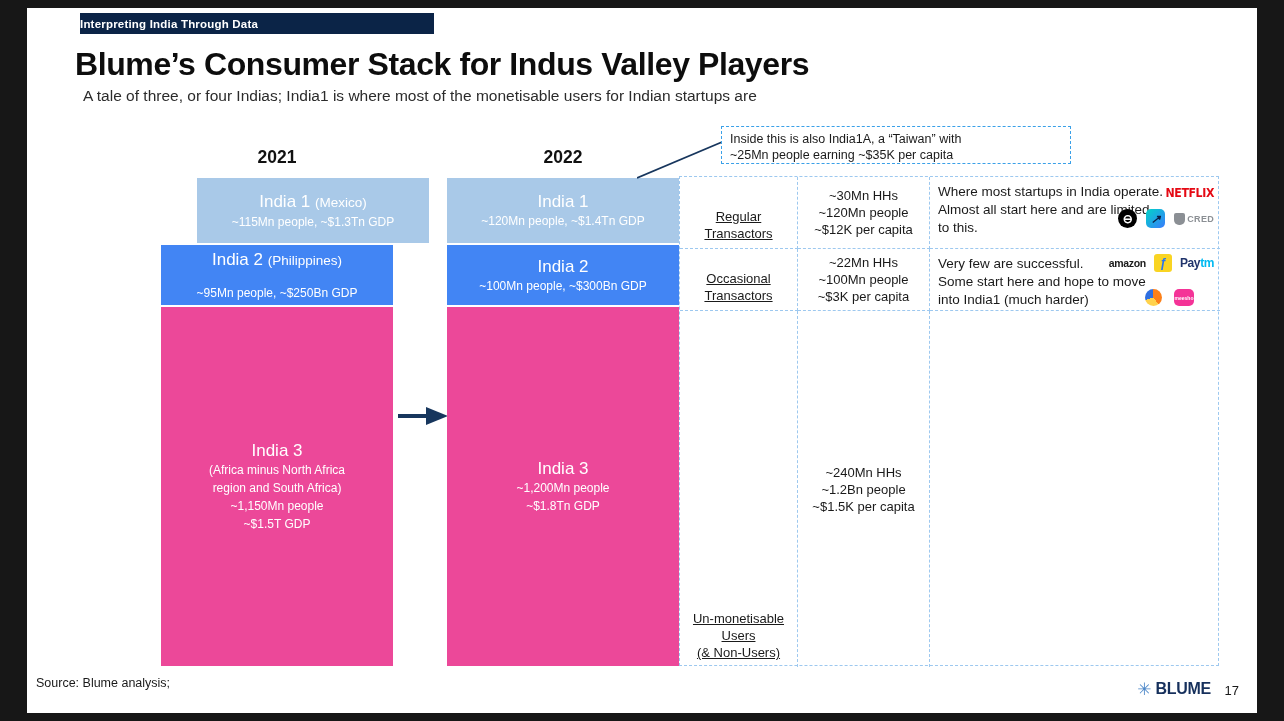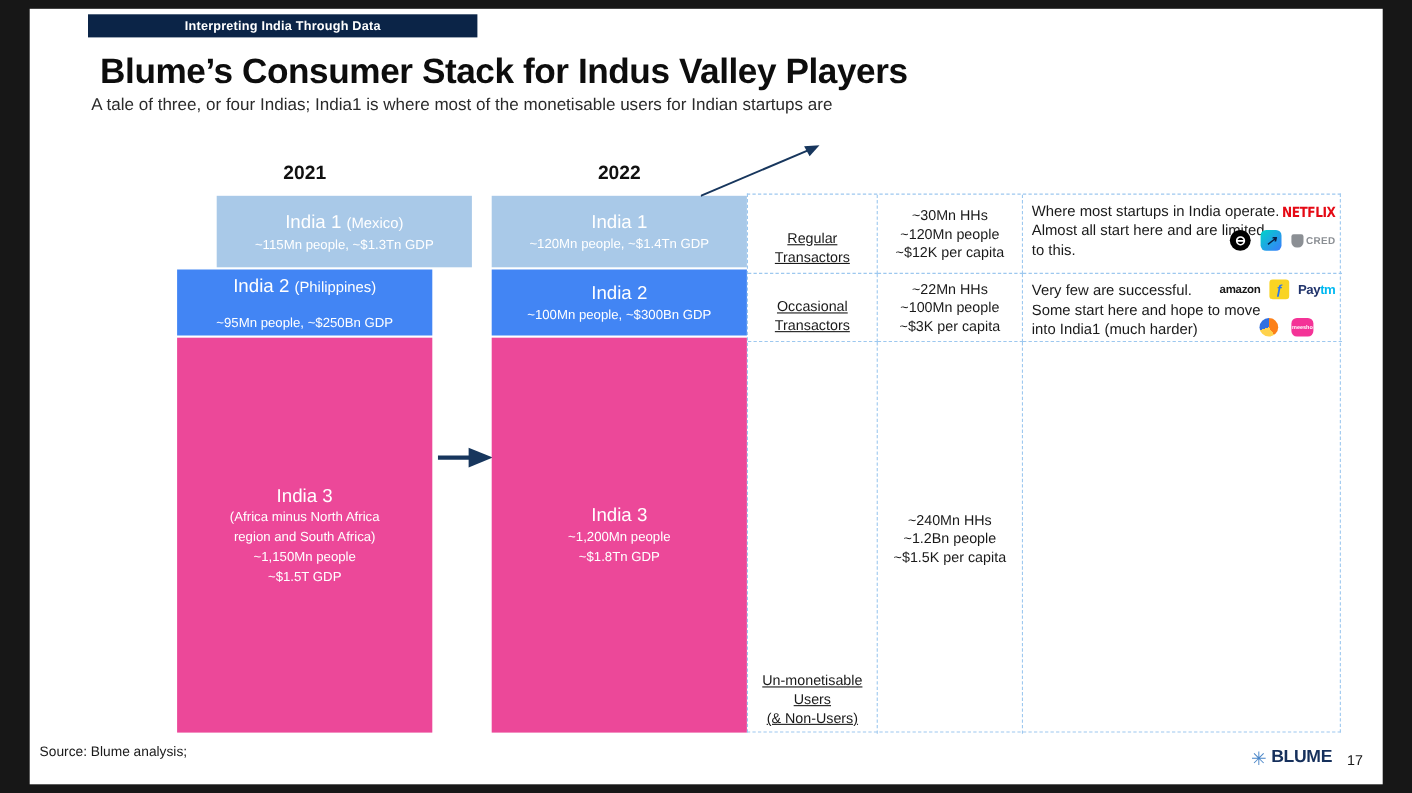--- a/index.html
+++ b/index.html
@@ -9,27 +9,27 @@
     overflow:hidden;
   }
   #slide{
     position:absolute;left:27px;top:8px;width:1230px;height:705px;
     background:#ffffff;
   }
   
   #banner{
     position:absolute;left:53px;top:5px;width:354px;height:21px;
     background:#0b2447;
-    display:flex;align-items:center;justify-content:center;
+    display:flex;align-items:center;
   }
   #banner span{
     color:#ffffff;font-size:11.5px;font-weight:bold;letter-spacing:.2px;
   }
   #title{
-    position:absolute;left:64px;top:38px;
+    position:absolute;left:48px;top:38px;
     font-size:32px;font-weight:bold;color:#0d0d0d;letter-spacing:-.4px;
     white-space:nowrap;
   }
   #subtitle{
     position:absolute;left:56px;top:79px;
     font-size:15.5px;color:#2b2b2b;white-space:nowrap;
   }
   
   .year{
     position:absolute;font-size:17.5px;font-weight:bold;color:#111;
@@ -218,20 +218,24 @@
       <div class="hdr">India 3</div>
       <div class="sub">~1,200Mn people</div>
       <div class="sub">~$1.8Tn GDP</div>
     </div>
   </div>
 
   <svg id="calloutline" viewBox="0 0 110 50">
     <line x1="0" y1="48" x2="104" y2="4" stroke="#17365d" stroke-width="1.8"></line>
     <polygon points="108,2 94,3 99,12" fill="#17365d"></polygon>
   </svg>
+  <div id="callout">
+    <div>Inside this is also India1A, a “Taiwan” with</div>
+    <div>~25Mn people earning ~$35K per capita</div>
+  </div>
 
   <div id="table">
 
     <div class="cell c-cat">
       <div>Regular</div>
       <div>Transactors</div>
     </div>
     <div class="cell c-num">
       <div>~30Mn HHs</div>
       <div>~120Mn people</div>

